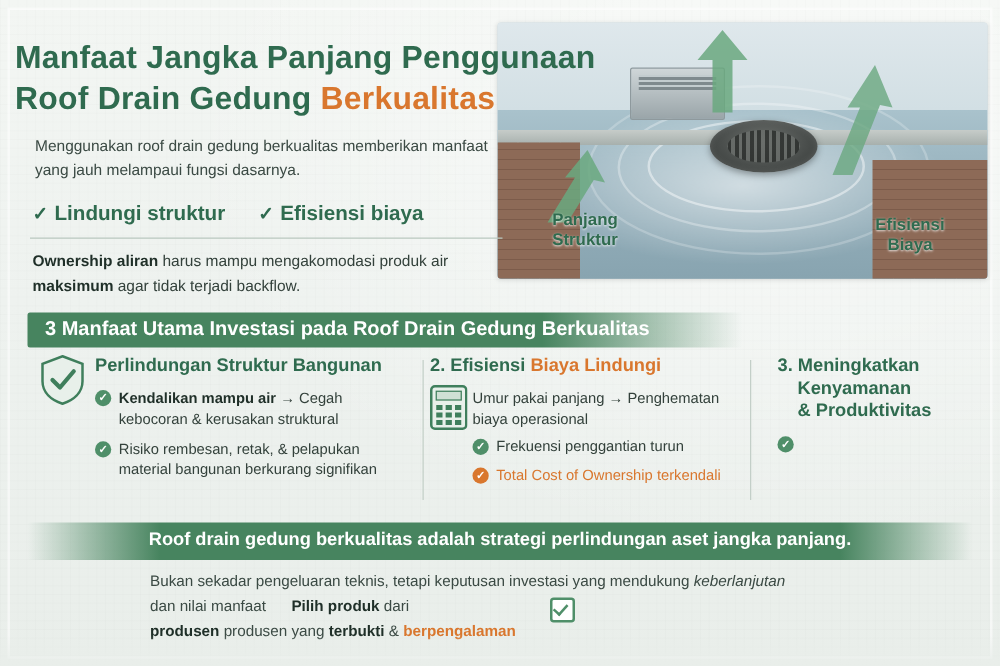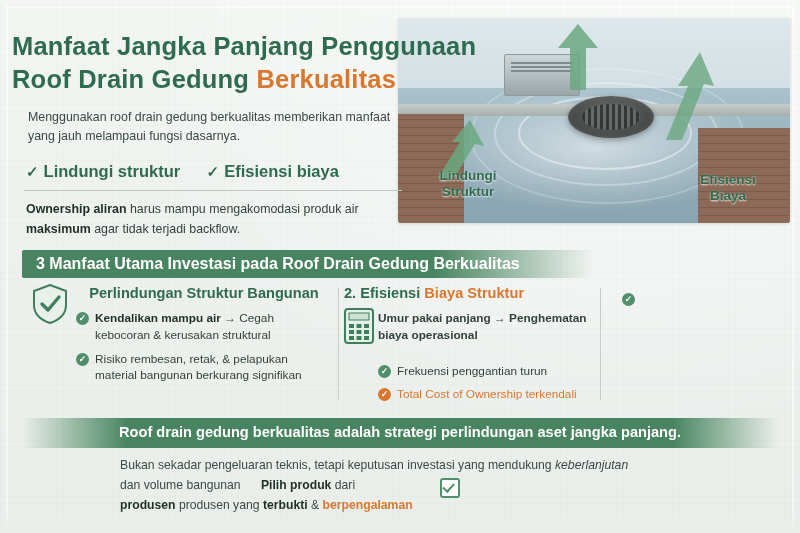--- a/index.html
+++ b/index.html
@@ -135,21 +135,21 @@
   .c3{left:584px;width:190px;}
   .vsep{position:absolute;top:4px;width:1px;height:112px;background:#c3cfc8;}
   .v1{left:316px;}
   .v2{left:578px;}
 
   .ctitle{
     font-size:14.6px;font-weight:bold;color:#2f6b4f;line-height:1.25;margin:0 0 8px 0;
   }
   .ctitle .num{color:#2f6b4f;}
   .ctitle .org{color:#d9772e;}
-  .c1 .ctitle{padding-left:44px;text-align:center;}
+  .c1 .ctitle{padding-left:44px;}
   .c2 .ctitle{padding-left:0;}
   .c3 .ctitle{padding-left:16px;}
 
   .shield{
     position:absolute;left:0;top:0;width:36px;height:40px;
   }
   .calcicon{position:absolute;left:0;top:24px;width:30px;height:36px;}
 
   .bullets{margin:0;padding:0;list-style:none;}
   .bullets li{
@@ -159,21 +159,21 @@
   .bullets li .bdot{
     position:absolute;left:0;top:2px;width:13px;height:13px;border-radius:50%;
     background:#4f8f69;color:#fff;font-size:9px;line-height:13px;text-align:center;font-weight:bold;
   }
   .bullets li .bdot.org{background:#d9772e;}
   .bullets b{color:#1f2f28;}
   .bullets .orgtext{color:#d9772e;}
   .c1 .bullets{padding-left:44px;}
   .c2 .bullets{padding-left:34px;}
   .c3 .bullets{padding-left:16px;}
-  .c2 .lead{position:relative;padding-left:34px;font-size:11.8px;line-height:1.42;color:#33413b;margin-bottom:19px;font-weight:bold;}
+  .c2 .lead{position:relative;padding-left:34px;font-size:11.8px;line-height:1.42;color:#33413b;margin-bottom:5px;}
 
   
   .bbanner{
     position:absolute;left:22px;top:418px;width:756px;height:30px;
     background:linear-gradient(90deg,rgba(71,132,95,0) 0%,#47845f 14%,#47845f 86%,rgba(71,132,95,0) 100%);
     border-radius:2px;
   }
   .bbanner span{
     position:absolute;left:0;right:0;top:6px;text-align:center;color:#fff;font-size:14.6px;font-weight:bold;
   }
@@ -225,21 +225,21 @@
       <path d="M14 68 L14 26 L2 26 L22 2 L42 26 L30 26 L30 68 Z" fill="#6aa87f" opacity="0.85"></path>
     </svg>
   </div>
   <div class="arrow" style="left:660px;top:46px;">
     <svg width="58" height="96" viewBox="0 0 58 96">
       <path d="M6 94 L28 40 L18 40 L40 6 L54 40 L44 38 L22 94 Z" fill="#6aa87f" opacity="0.8"></path>
     </svg>
   </div>
 
   <div class="cap" style="left:423px;top:168px;width:90px;text-align:center;">
-    <div>Lindungi</div>
+    <div>Panjang</div>
     <div>Struktur</div>
   </div>
   <div class="cap" style="left:682px;top:172px;width:92px;text-align:center;">
     <div>Efisiensi</div>
     <div>Biaya</div>
   </div>
 
   <div class="h1">
     <div>Manfaat Jangka Panjang Penggunaan</div>
     <div><span>Roof Drain Gedung </span><span class="accent">Berkualitas</span></div>
@@ -273,21 +273,21 @@
         </svg>
       </div>
       <h3 class="ctitle">Perlindungan Struktur Bangunan</h3>
       <ul class="bullets">
         <li><span class="bdot">✓</span><b>Kendalikan mampu air</b><span> → Cegah kebocoran &amp; kerusakan struktural</span></li>
         <li><span class="bdot">✓</span><span>Risiko rembesan, retak, &amp; pelapukan material bangunan berkurang signifikan</span></li>
       </ul>
     </div>
 
     <div class="col c2">
-      <h3 class="ctitle"><span class="num">2. </span><span>Efisiensi </span><span class="org">Biaya Struktur</span></h3>
+      <h3 class="ctitle"><span class="num">2. </span><span>Efisiensi </span><span class="org">Biaya Lindungi</span></h3>
       <div class="calcicon">
         <svg width="30" height="36" viewBox="0 0 30 36">
           <rect x="1" y="1" width="28" height="34" rx="3" fill="#e8f0ea" stroke="#3f7f5c" stroke-width="2"></rect>
           <rect x="5" y="5" width="20" height="7" fill="#cfe0d4" stroke="#3f7f5c" stroke-width="1"></rect>
           <g fill="#3f7f5c">
             <rect x="5" y="16" width="5" height="4"></rect>
               <rect x="12.5" y="16" width="5" height="4"></rect>
               <rect x="20" y="16" width="5" height="4"></rect>
             <rect x="5" y="22" width="5" height="4"></rect>
               <rect x="12.5" y="22" width="5" height="4"></rect>
@@ -299,30 +299,35 @@
         </svg>
       </div>
       <div class="lead">Umur pakai panjang → Penghematan biaya operasional</div>
       <ul class="bullets">
         <li><span class="bdot">✓</span><span>Frekuensi penggantian turun</span></li>
         <li><span class="bdot org">✓</span><span class="orgtext">Total Cost of Ownership terkendali</span></li>
       </ul>
     </div>
 
     <div class="col c3">
+      <h3 class="ctitle">
+        <span><span class="num">3. </span><span>Meningkatkan</span></span><br>
+        <span style="padding-left:16px;display:inline-block">Kenyamanan</span><br>
+        <span style="padding-left:16px;display:inline-block">&amp; Produktivitas</span>
+      </h3>
       <ul class="bullets">
         <li><span class="bdot">✓</span></li>
       </ul>
     </div>
   </div>
 
   <div class="bbanner">
     <span>Roof drain gedung berkualitas adalah strategi perlindungan aset jangka panjang.</span>
   </div>
 
   <div class="foot">
     <div><span>Bukan sekadar pengeluaran teknis, tetapi keputusan investasi yang mendukung </span><i>keberlanjutan</i></div>
-    <div><span>dan volume bangunan</span>&nbsp;&nbsp;&nbsp;&nbsp;&nbsp;&nbsp;<span class="hl">Pilih produk</span><span> dari</span></div>
+    <div><span>dan nilai manfaat</span>&nbsp;&nbsp;&nbsp;&nbsp;&nbsp;&nbsp;<span class="hl">Pilih produk</span><span> dari</span></div>
     <div><span class="hl">produsen</span><span> produsen yang </span><span class="hl">terbukti</span><span> &amp; </span><span class="org">berpengalaman</span></div>
   </div>
   <div class="footbox"></div>
   <div class="whitewash"></div>
 </div>
 
 </body></html>

